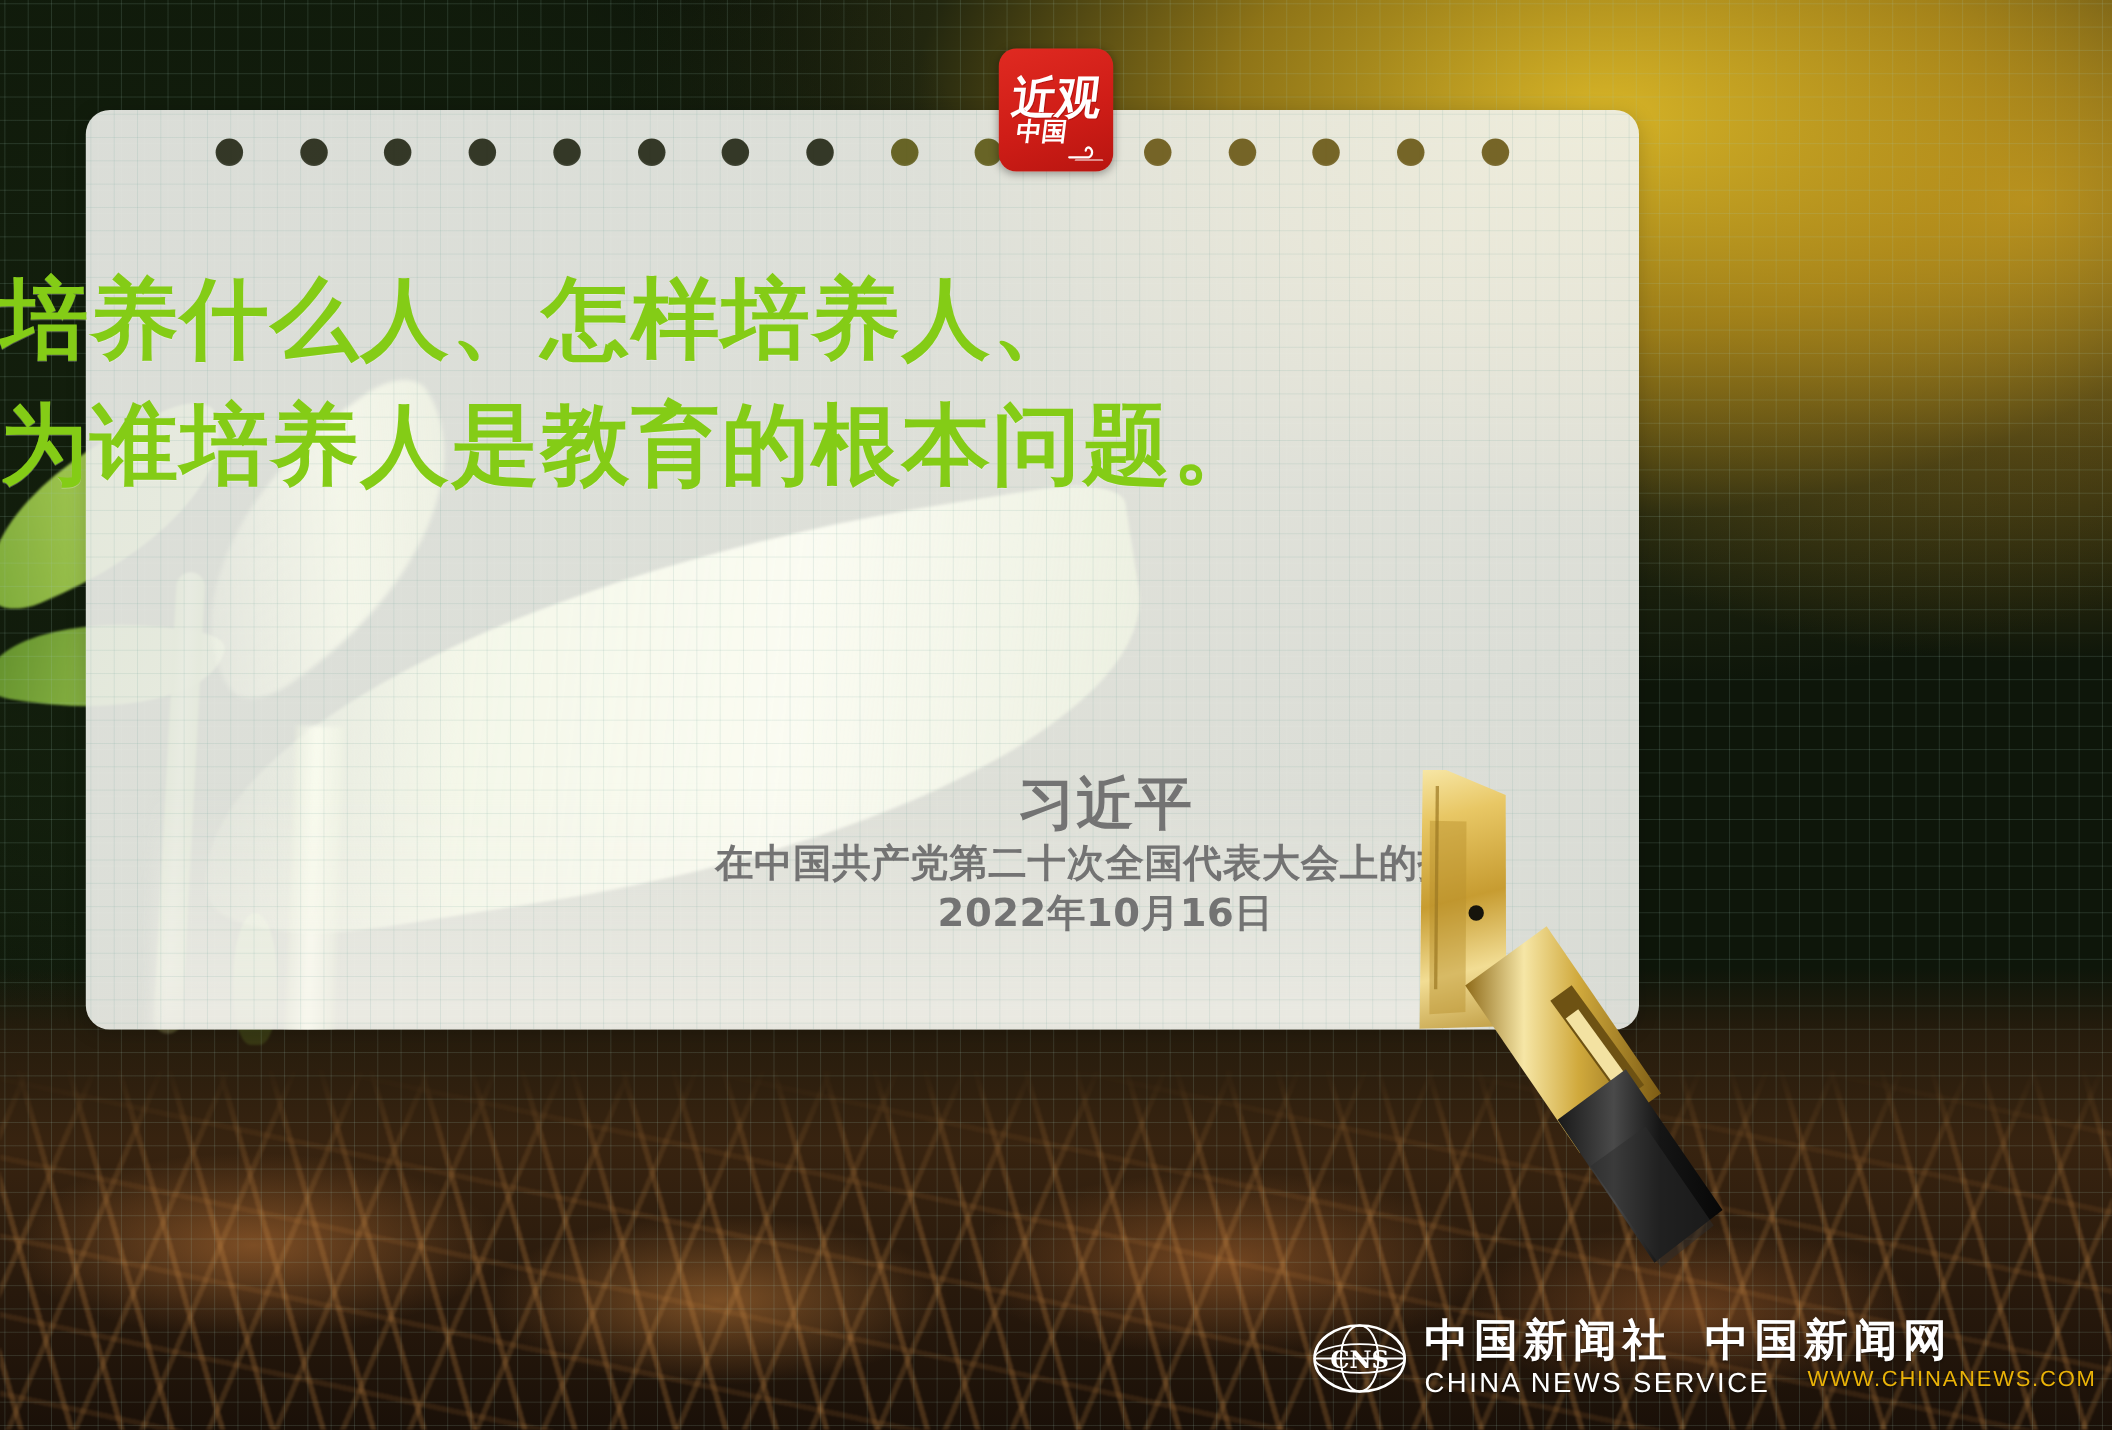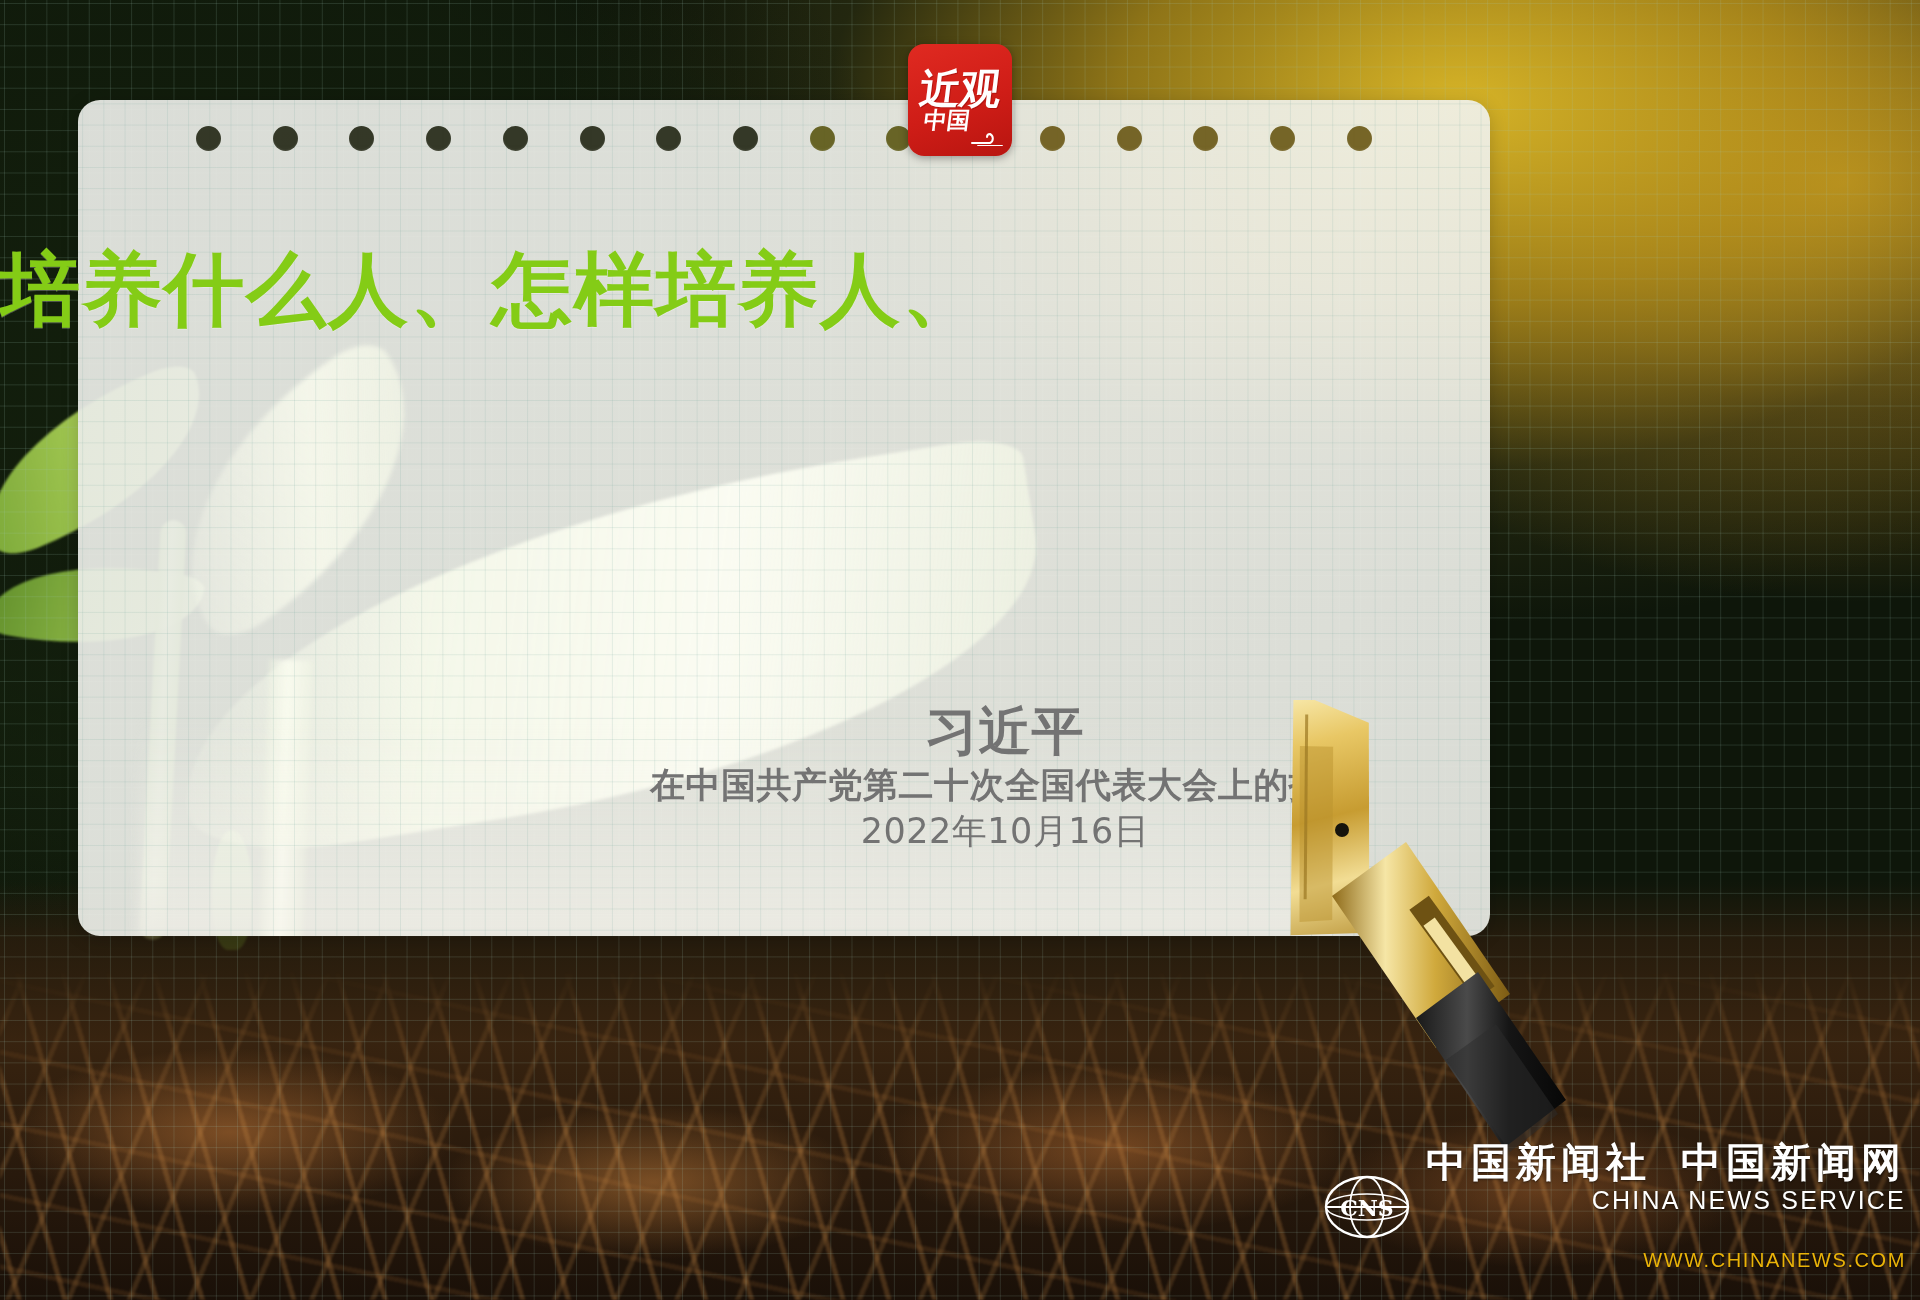--- a/index.html
+++ b/index.html
@@ -188,21 +188,21 @@
   }
   .attrib .name{
     font-size:52px;font-weight:700;line-height:1.22;letter-spacing:1px;
     margin-left:90px;
   }
   .attrib .src{
     font-size:35px;font-weight:600;line-height:1.30;letter-spacing:.5px;
     margin-left:90px;
   }
   .attrib .date{
-    font-size:35px;font-weight:400;line-height:1.30;letter-spacing:.5px;
+    font-size:35px;font-weight:700;line-height:1.30;letter-spacing:.5px;
     margin-left:90px;
   }
 
   
   .pen{
     position:absolute;left:1210px;top:700px;width:360px;height:480px;
     z-index:25;
   }
 
   
@@ -213,21 +213,21 @@
   }
   .cns-globe{width:86px;height:66px;flex:0 0 auto;}
   .cns-block{display:flex;flex-direction:column;}
   .cns-row{display:flex;align-items:flex-end;gap:30px;}
   .cns-cn{
     color:#fff;font-size:40px;font-weight:700;letter-spacing:5px;
     font-family:"DejaVu Serif","Liberation Serif",serif;
     text-shadow:0 1px 2px rgba(0,0,0,.5);
     line-height:1.05;
   }
-  .cns-row2{display:flex;align-items:flex-end;gap:34px;margin-top:3px;flex-direction:column;}
+  .cns-row2{display:flex;align-items:flex-start;gap:34px;margin-top:3px;}
   .cns-en{
     color:#fff;font-size:25px;letter-spacing:2.2px;font-weight:400;
     font-family:"Liberation Sans","DejaVu Sans",sans-serif;
     text-shadow:0 1px 2px rgba(0,0,0,.5);
   }
   .cns-url{
     color:#eab308;font-size:20px;letter-spacing:1.6px;font-weight:400;
     font-family:"Liberation Sans","DejaVu Sans",sans-serif;
     text-shadow:0 1px 2px rgba(0,0,0,.5);
   }
@@ -267,20 +267,21 @@
       <span class="punch gold"></span>
       <span class="punch gold"></span>
       <span class="punch gold"></span>
       <span class="punch gold"></span>
       <span class="punch gold"></span>
     </div>
   </div>
 
   <div class="quote">
     <span class="ln">培养什么人、怎样培养人、</span>
+    <span class="ln">为谁培养人是教育的根本问题。</span>
   </div>
 
   <div class="attrib">
     <div class="name">习近平</div>
     <div class="src">在中国共产党第二十次全国代表大会上的报告</div>
     <div class="date">2022年10月16日</div>
   </div>
 
   <div class="pen">
     <svg viewBox="0 0 360 480" width="360" height="480">

